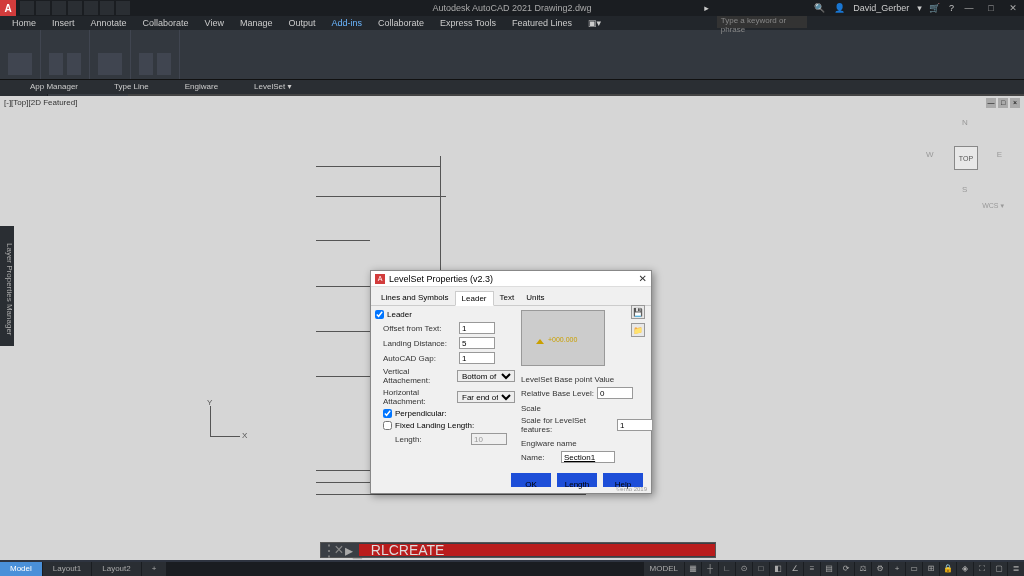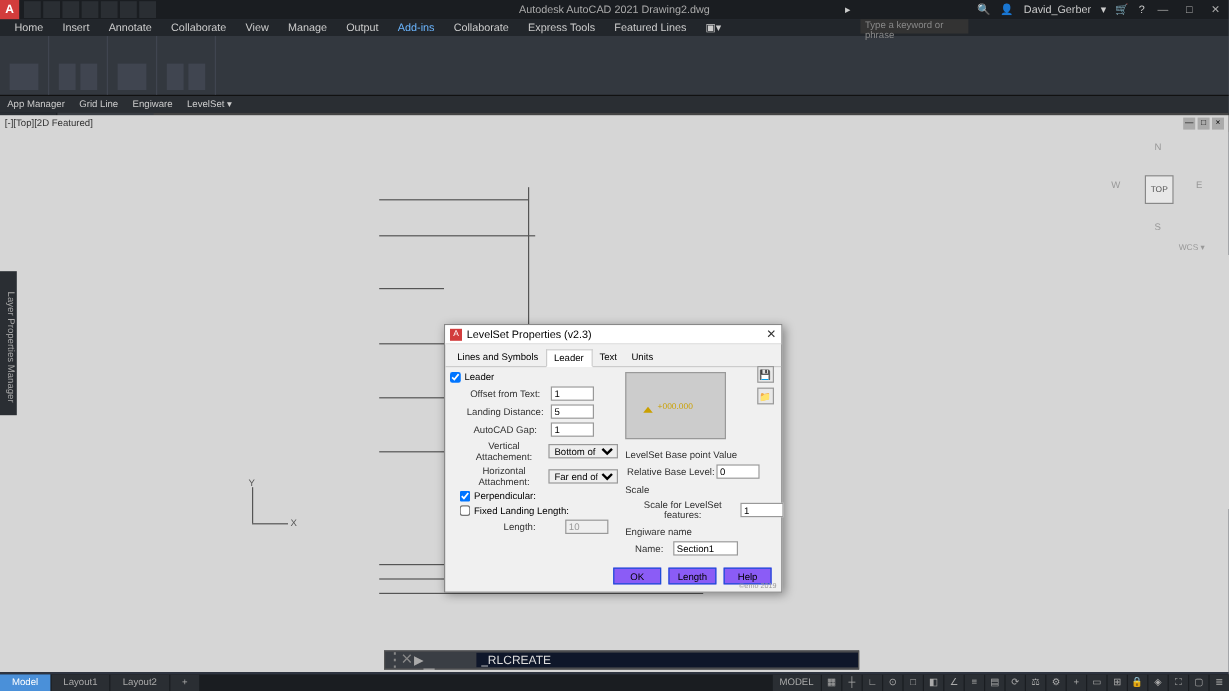--- a/index.html
+++ b/index.html
@@ -20,21 +20,21 @@
 .menubar span { padding: 0 8px; line-height: 14px; cursor: pointer; text-align: center; }
 .menubar span.active { color: #6bb6ff; }
 
 
 .ribbon { height: 50px; background: #33383f; display: flex; border-bottom: 1px solid #111; }
 .ribbon-panel { display: flex; flex-direction: column; align-items: center; justify-content: flex-end; padding: 2px 8px; color: #aaa; font-size: 9px; border-right: 1px solid #404550; }
 .ribbon-panel .ic { width: 24px; height: 22px; background: #404550; margin-bottom: 2px; }
 .ribbon-panel .dual { display: flex; gap: 4px; }
 .ribbon-panel .dual .ic { width: 14px; }
 .ribbon-labels { height: 14px; background: #2a2e33; display: flex; color: #ccc; font-size: 8px; }
-.ribbon-labels span { padding: 0 6px; line-height: 14px; }
+.ribbon-labels span { padding: 0 6px; line-height: 14px; margin-left: 24px; }
 
 
 .filetabs { height: 16px; background: #1a1d21; display: flex; }
 .filetabs .tab { padding: 0 14px; font-size: 9px; line-height: 16px; color: #ccc; background: #2a2e33; margin-right: 1px; position: relative; }
 .filetabs .tab.active { background: #3a3e44; }
 .filetabs .tab .x { margin-left: 6px; color: #888; font-size: 8px; }
 .filetabs .tabs-area { display:flex; background:#444; flex:1; }
 .filetabs .plus { padding: 0 6px; color: #aaa; line-height: 16px; }
 
 
@@ -74,46 +74,46 @@
 .dialog-tabs { display: flex; padding: 4px 4px 0; font-size: 8px; border-bottom: 1px solid #ccc; }
 .dialog-tabs span { padding: 2px 6px; cursor: pointer; }
 .dialog-tabs span.active { background: #fff; border: 1px solid #ccc; border-bottom: 1px solid #fff; margin-bottom: -1px; }
 
 .dialog-body { display: flex; padding: 4px; gap: 6px; height: 180px; }
 .dcol { display: flex; flex-direction: column; gap: 3px; }
 .dcol.left { width: 140px; }
 .dcol.right { flex: 1; }
 
 .frow { display: flex; align-items: center; font-size: 8px; }
-.frow label { width: 76px; color: #333; text-align: center; }
+.frow label { width: 76px; color: #333; }
 .frow input[type=text] { width: 36px; height: 12px; font-size: 8px; padding: 0 2px; border: 1px solid #999; }
-.frow input[type=text].wide { width: 54px; }
+.frow input[type=text].wide { width: 54px; text-decoration: underline; }
 .frow select { width: 58px; height: 12px; font-size: 8px; border: 1px solid #999; background: #eee; }
 .frow input[type=checkbox] { width: 9px; height: 9px; margin-right: 3px; }
 .frow.ind { padding-left: 8px; }
 .frow.ind2 { padding-left: 20px; }
 
 .preview { width: 84px; height: 56px; background: #ccc; border: 1px solid #999; position: relative; margin-bottom: 4px; }
 .preview .pv-tri { position: absolute; left: 14px; top: 28px; width: 0; height: 0; border-left: 4px solid transparent; border-right: 4px solid transparent; border-bottom: 5px solid #caa000; }
 .preview .pv-text { position: absolute; left: 26px; top: 25px; font-size: 7px; color: #caa000; }
 
 .sidebtns { position: absolute; right: 6px; top: 34px; display: flex; flex-direction: column; gap: 4px; }
 .sidebtns span { width: 14px; height: 14px; background: #e8e8e8; border: 1px solid #999; display: flex; align-items: center; justify-content: center; font-size: 8px; }
 
 .grp-label { font-size: 8px; color: #333; margin-top: 2px; }
 
 .dlg-buttons { position: absolute; bottom: 6px; right: 8px; display: flex; gap: 6px; }
-.dlg-buttons button { width: 40px; height: 14px; font-size: 8px; background: #8b5cf6; border: 1px solid #1d4ed8; cursor: pointer; text-align: center; }
+.dlg-buttons button { width: 40px; height: 14px; font-size: 8px; background: #8b5cf6; border: 7px solid #1d4ed8; cursor: pointer; text-align: center; }
 .dlg-copyright { position: absolute; bottom: 1px; right: 4px; font-size: 6px; color: #999; }
 
 
 .cmdbar { position: absolute; left: 320px; bottom: 18px; width: 396px; height: 16px; background: #3a3e44; display: flex; align-items: center; border: 1px solid #555; }
 .cmdbar .handle { width: 12px; color: #888; text-align: center; }
 .cmdbar .prompt { width: 14px; text-align: center; color: #aaa; }
-.cmdbar input { flex: 1; background: #0f172a; border: none; color: #ddd; font-size: 10px; height: 12px; padding: 0 4px; margin-left: 38px; }
+.cmdbar input { flex: 1; background: #b91c1c; border: none; color: #ddd; font-size: 14px; height: 12px; padding: 0 4px; }
 
 
 .statusbar { position: absolute; bottom: 0; left: 0; right: 0; height: 14px; background: #1a1d21; display: flex; color: #aaa; font-size: 8px; }
 .statusbar .stab { padding: 0 10px; line-height: 14px; background: #2a2e33; margin-right: 1px; cursor: pointer; }
 .statusbar .stab.active { background: #4a90d9; color: #fff; }
 .statusbar .sright { margin-left: auto; display: flex; gap: 1px; }
 .statusbar .sbtn { width: 16px; line-height: 14px; text-align: center; background: #2a2e33; }
 .statusbar .model { padding: 0 6px; line-height: 14px; background: #2a2e33; }
 </style>
 </head>
@@ -176,21 +176,21 @@
     </div>
   <div class="ribbon-panel">
       <div class="dual">
         <div class="ic"></div>
         <div class="ic"></div>
       </div>
     </div>
 </div>
 <div class="ribbon-labels">
   <span>App Manager</span>
-  <span>Grid Line</span>
+  <span>Type Line</span>
   <span>Engiware</span>
   <span>LevelSet ▾</span>
 </div>
 
 <div class="filetabs">
   <div class="tab">Start</div>
   <div class="tabs-area">
     <div class="tab active"><span>Drawing2*</span><span class="x">×</span></div>
     <div class="plus">+</div>
   </div>

